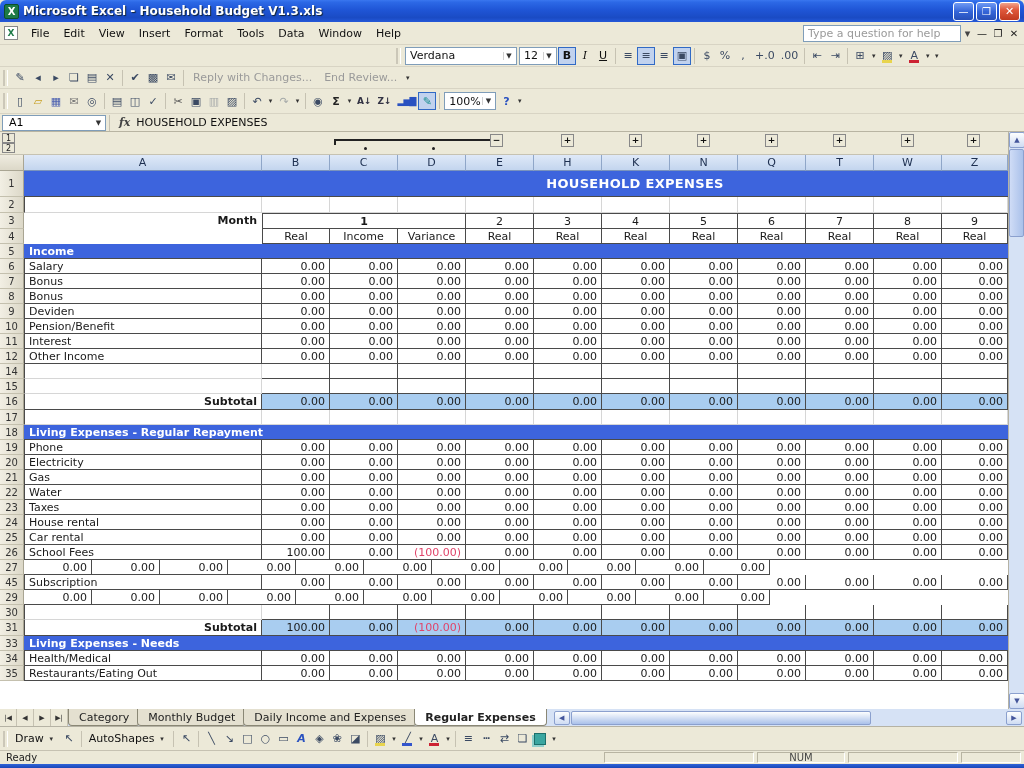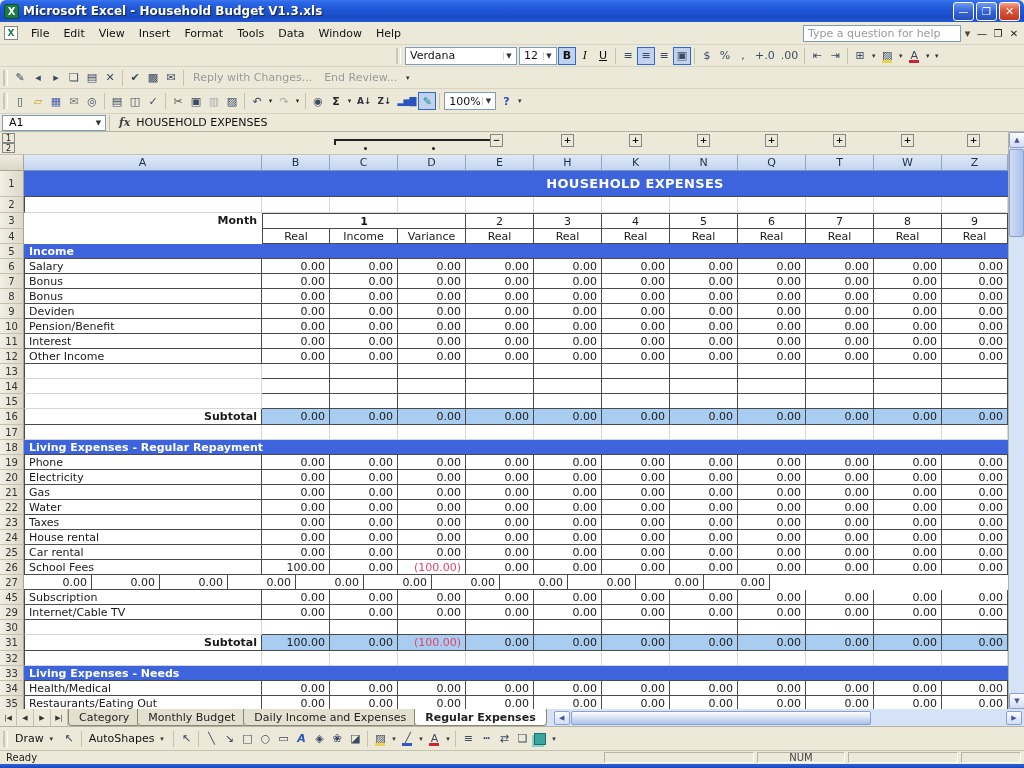--- a/index.html
+++ b/index.html
@@ -460,35 +460,20 @@
             <span class="c" style="width: 68px;">0.00</span>
             <span class="c" style="width: 68px;">0.00</span>
             <span class="c" style="width: 68px;">0.00</span>
             <span class="c" style="width: 68px;">0.00</span>
             <span class="c" style="width: 68px;">0.00</span>
             <span class="c" style="width: 68px;">0.00</span>
             <span class="c" style="width: 68px;">0.00</span>
             <span class="c" style="width: 66px;">0.00</span>
           </span>
           <span class="row">
-            <span class="rn">13</span>
-            <span class="c a lbl faint"></span>
-            <span class="c " style="width: 68px;"></span>
-            <span class="c " style="width: 68px;"></span>
-            <span class="c " style="width: 68px;"></span>
-            <span class="c " style="width: 68px;"></span>
-            <span class="c " style="width: 68px;"></span>
-            <span class="c " style="width: 68px;"></span>
-            <span class="c " style="width: 68px;"></span>
-            <span class="c " style="width: 68px;"></span>
-            <span class="c " style="width: 68px;"></span>
-            <span class="c " style="width: 68px;"></span>
-            <span class="c " style="width: 66px;"></span>
-          </span>
-          <span class="row">
             <span class="rn">14</span>
             <span class="c a lbl faint"></span>
             <span class="c " style="width: 68px;"></span>
             <span class="c " style="width: 68px;"></span>
             <span class="c " style="width: 68px;"></span>
             <span class="c " style="width: 68px;"></span>
             <span class="c " style="width: 68px;"></span>
             <span class="c " style="width: 68px;"></span>
             <span class="c " style="width: 68px;"></span>
             <span class="c " style="width: 68px;"></span>
@@ -689,21 +674,20 @@
             <span class="c" style="width: 68px;">0.00</span>
             <span class="c" style="width: 68px;">0.00</span>
             <span class="c" style="width: 68px;">0.00</span>
             <span class="c" style="width: 68px;">0.00</span>
             <span class="c" style="width: 68px;">0.00</span>
             <span class="c" style="width: 68px;">0.00</span>
             <span class="c" style="width: 66px;">0.00</span>
           </span>
           <span class="row">
             <span class="rn">29</span>
-            <span class="c a lbl">Internet/Cable TV</span>
             <span class="c" style="width: 68px;">0.00</span>
             <span class="c" style="width: 68px;">0.00</span>
             <span class="c" style="width: 68px;">0.00</span>
             <span class="c" style="width: 68px;">0.00</span>
             <span class="c" style="width: 68px;">0.00</span>
             <span class="c" style="width: 68px;">0.00</span>
             <span class="c" style="width: 68px;">0.00</span>
             <span class="c" style="width: 68px;">0.00</span>
             <span class="c" style="width: 68px;">0.00</span>
             <span class="c" style="width: 68px;">0.00</span>
@@ -731,35 +715,20 @@
             <span class="c hl" style="width: 68px;">0.00</span>
             <span class="c hl neg" style="width: 68px;">(100.00)</span>
             <span class="c hl" style="width: 68px;">0.00</span>
             <span class="c hl" style="width: 68px;">0.00</span>
             <span class="c hl" style="width: 68px;">0.00</span>
             <span class="c hl" style="width: 68px;">0.00</span>
             <span class="c hl" style="width: 68px;">0.00</span>
             <span class="c hl" style="width: 68px;">0.00</span>
             <span class="c hl" style="width: 68px;">0.00</span>
             <span class="c hl" style="width: 66px;">0.00</span>
-          </span>
-          <span class="row">
-            <span class="rn">32</span>
-            <span class="c a lbl faint"></span>
-            <span class="c faint" style="width: 68px;"></span>
-            <span class="c faint" style="width: 68px;"></span>
-            <span class="c faint" style="width: 68px;"></span>
-            <span class="c faint" style="width: 68px;"></span>
-            <span class="c faint" style="width: 68px;"></span>
-            <span class="c faint" style="width: 68px;"></span>
-            <span class="c faint" style="width: 68px;"></span>
-            <span class="c faint" style="width: 68px;"></span>
-            <span class="c faint" style="width: 68px;"></span>
-            <span class="c faint" style="width: 68px;"></span>
-            <span class="c faint" style="width: 66px;"></span>
           </span>
           <span class="row">
             <span class="rn">33</span>
             <span class="banner">Living Expenses - Needs</span>
           </span>
           <span class="row">
             <span class="rn">34</span>
             <span class="c a lbl">Health/Medical</span>
             <span class="c" style="width: 68px;">0.00</span>
             <span class="c" style="width: 68px;">0.00</span>

